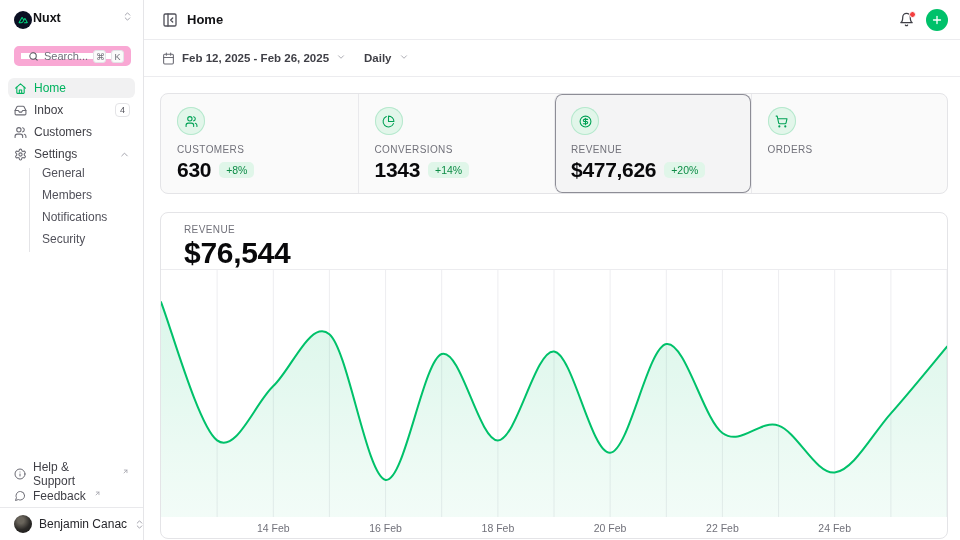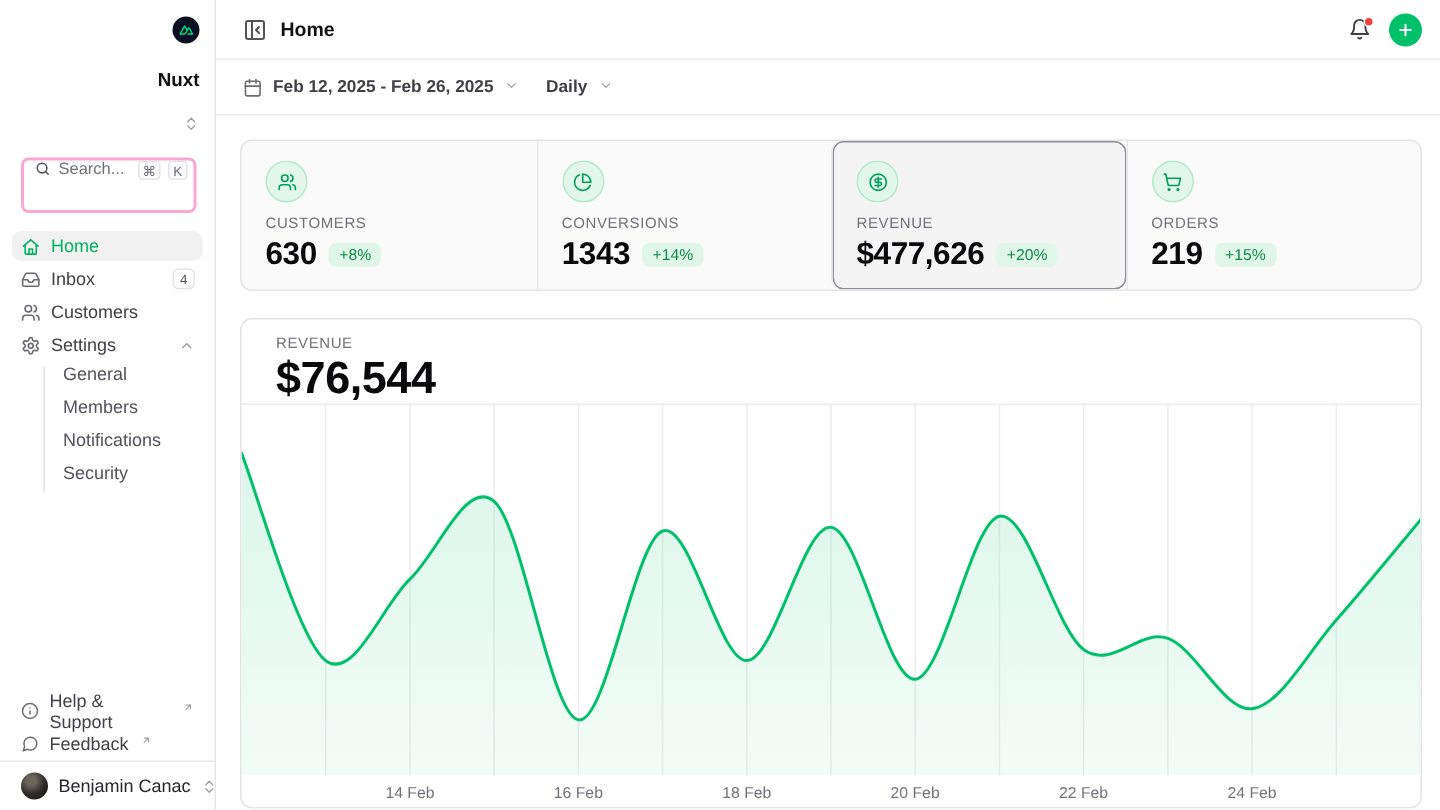--- a/index.html
+++ b/index.html
@@ -3,27 +3,27 @@
 <meta charset="utf-8">
 <style>
   * { margin:0; padding:0; box-sizing:border-box; }
   html,body { width:960px; height:540px; overflow:hidden; background:#fff;
     font-family:"Liberation Sans", sans-serif; color:#18181b; }
   .app { position:relative; width:960px; height:540px; background:#fff; }
 
   
   .sidebar { position:absolute; left:0; top:0; width:144px; height:540px;
     background:#fff; border-right:1px solid #e5e5e8; }
-  .ws-row { display:flex; align-items:flex-end; gap:17px; padding:11px 10px 0 14px;flex-direction:column; }
+  .ws-row { display:flex; align-items:flex-start; gap:1px; padding:11px 10px 0 14px; }
   .ws-logo { width:18px; height:18px; border-radius:50%; background:#0b1023;
     display:flex; align-items:center; justify-content:center; flex:0 0 18px; }
   .ws-name { font-size:12.5px; font-weight:700; color:#111114; flex:1; }
   .updown { color:#9d9da6; display:flex; }
-  .search-box { margin:17px 8px 0 14px; width:117px; height:37px; border:2px solid #f9a8d4;
-    border-radius:5px; display:flex; gap:5px; padding:0 4px 0 7px;
+  .search-box { margin:17px 8px 0 14px; width:117px; height:20px; border:7px solid #f9a8d4;
+    border-radius:5px; display:flex; align-items:center; gap:5px; padding:0 4px 0 7px;
     background:#fff; cursor:pointer; }
   .search-ph { font-size:11px; color:#70707b; flex:1; }
   kbd { font-family:"Liberation Sans",sans-serif; font-size:9px; color:#71717a;
     border:1px solid #e4e4e7; background:#fafafa; border-radius:3px;
     min-width:13px; height:13px; line-height:12px; text-align:center; display:inline-block; padding:0 2px; }
   .nav { margin:12px 8px 0 8px; }
   .nav-item { display:flex; align-items:center; gap:7px; height:20px; padding:0 5px 0 6px;
     border-radius:6px; margin-bottom:2px; color:#3f3f46; font-size:12px; font-weight:500; cursor:pointer; }
   .nav-item .nicon { display:flex; color:#6b6b74; }
   .nav-item.active { background:#f1f1f2; color:#00b35f; }
@@ -336,24 +336,20 @@
         </div>
         <div class="stat-cell">
           <span class="stat-icon">
             <svg width="13" height="13" viewBox="0 0 24 24" fill="none" stroke="currentColor" stroke-width="2" stroke-linecap="round" stroke-linejoin="round">
                 <circle cx="8" cy="21" r="1"></circle>
                 <circle cx="19" cy="21" r="1"></circle>
                 <path d="M2.05 2.05h2l2.66 12.42a2 2 0 0 0 2 1.58h9.78a2 2 0 0 0 1.95-1.57l1.65-7.43H5.12"></path>
               </svg>
           </span>
           <div class="stat-label">ORDERS</div>
-          <div class="stat-value-row">
-            <span class="stat-value">219</span>
-            <span class="delta-pill">+15%</span>
-          </div>
         </div>
       </div>
 
       <div class="chart-card">
         <div class="chart-head">
           <div class="chart-label">REVENUE</div>
           <div class="chart-value">$76,544</div>
         </div>
         <svg id="revenue-svg" class="chart-plot" viewBox="0 0 786 268" preserveAspectRatio="none">
             <defs>

